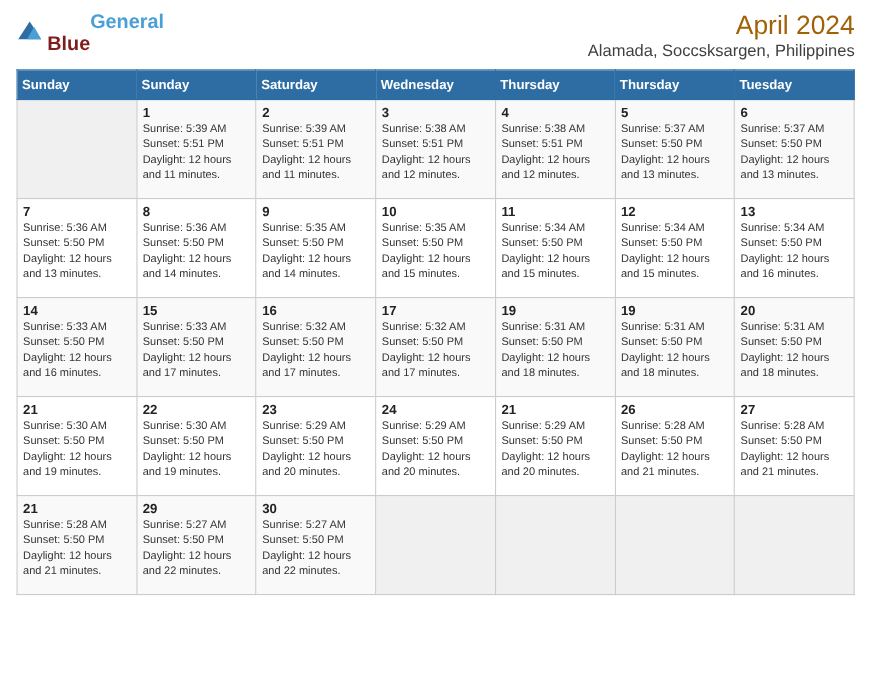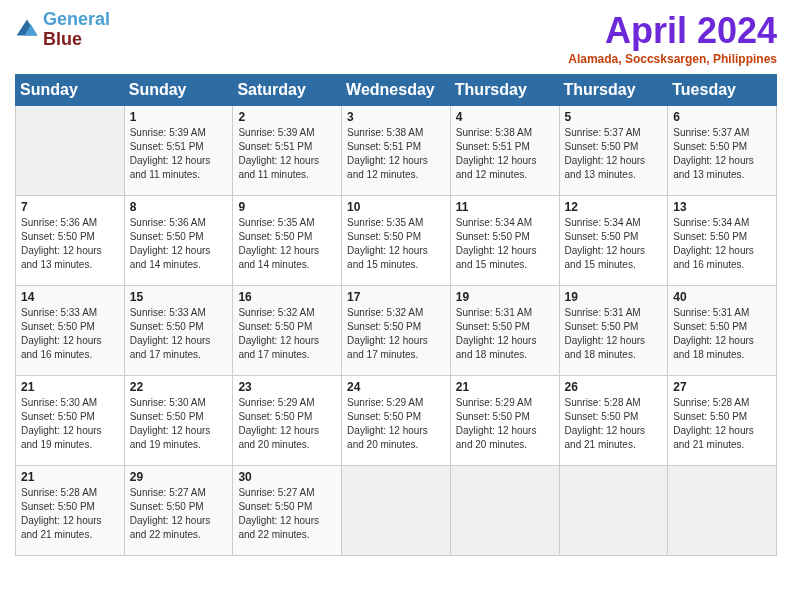--- a/index.html
+++ b/index.html
@@ -22,51 +22,51 @@
       gap: 4px;
     }
     .logo-text {
       font-size: 18px;
       font-weight: bold;
       color: #1a3a5c;
       line-height: 1.1;
     }
     .logo-text span {
       color: #4a9fd4;
+      margin-left: 39px;
     }
     .logo-icon {
       width: 24px;
       height: 24px;
     }
     .title-area {
       text-align: right;
     }
     .month-title {
-      font-size: 36px;
-      font-weight: bold;
-      color: #6d28d9;
+      font-size: 24px;
+      font-weight: normal;
+      color: #a16207;
     }
     .location-title {
-      font-size: 12px;
-      color: #c2410c;
-      font-weight: bold;
+      font-size: 15px;
+      color: #404040;
     }
     .calendar-table {
       width: 100%;
       border-collapse: collapse;
       font-size: 11px;
     }
     .calendar-table thead tr {
       background-color: #2e6da4;
     }
     .calendar-table thead th {
       color: #fff;
       padding: 6px 4px;
       text-align: left;
-      font-size: 16px;
+      font-size: 12px;
       font-weight: bold;
       border: 1px solid #2e6da4;
     }
     .calendar-table tbody tr {
       vertical-align: top;
     }
     .calendar-table tbody td {
       border: 1px solid #ccc;
       padding: 4px 5px;
       min-height: 80px;
@@ -207,21 +207,21 @@
         </td>
         <td>
           <span class="day-number">19</span>
           <div class="day-info">Sunrise: 5:31 AM<br>Sunset: 5:50 PM<br>Daylight: 12 hours and 18 minutes.</div>
         </td>
         <td>
           <span class="day-number">19</span>
           <div class="day-info">Sunrise: 5:31 AM<br>Sunset: 5:50 PM<br>Daylight: 12 hours and 18 minutes.</div>
         </td>
         <td>
-          <span class="day-number">40</span>
+          <span class="day-number">20</span>
           <div class="day-info">Sunrise: 5:31 AM<br>Sunset: 5:50 PM<br>Daylight: 12 hours and 18 minutes.</div>
         </td>
       </tr>
       <tr>
         <td>
           <span class="day-number">21</span>
           <div class="day-info">Sunrise: 5:30 AM<br>Sunset: 5:50 PM<br>Daylight: 12 hours and 19 minutes.</div>
         </td>
         <td>
           <span class="day-number">22</span>

